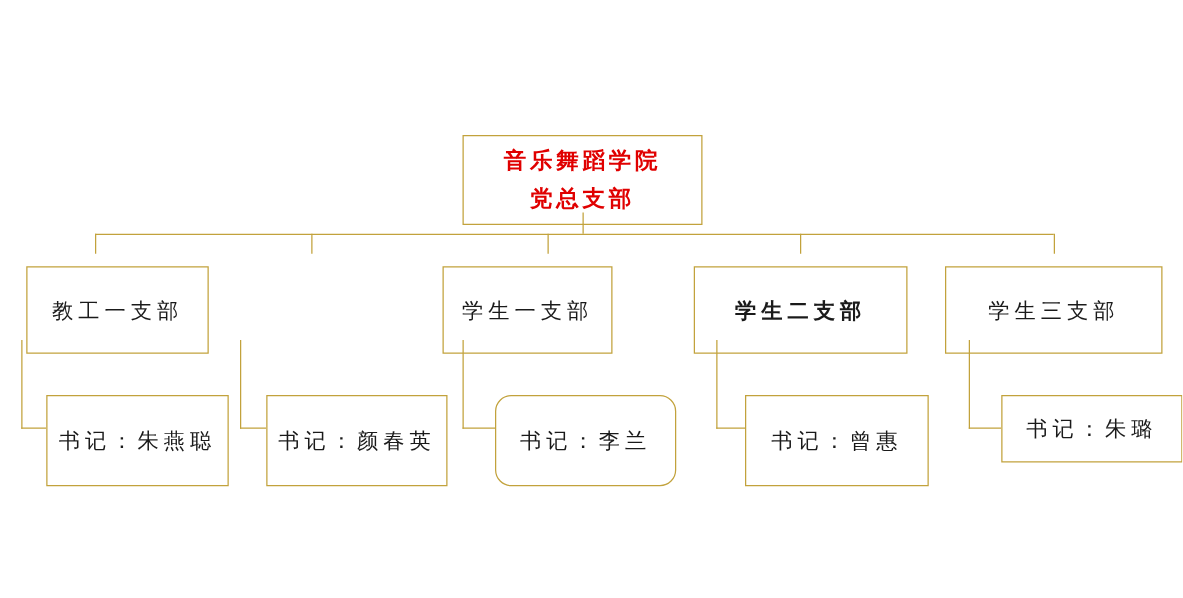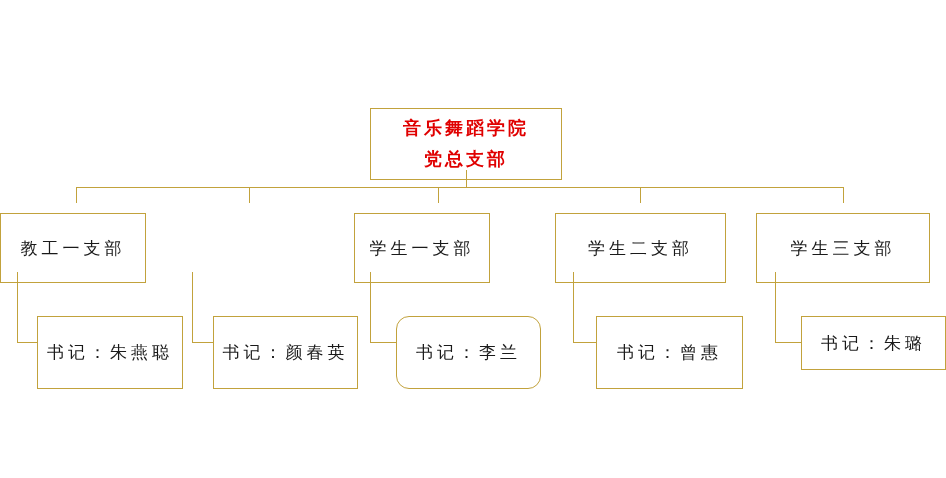--- a/index.html
+++ b/index.html
@@ -62,27 +62,27 @@
   <div class="line vline" style="left:466px; top:170px; height:17px;"></div>
 
   <div class="line hline" style="left:76px; top:187px; width:767px;"></div>
 
   <div class="line vline" style="left:76px;  top:187px; height:16px;"></div>
   <div class="line vline" style="left:249px; top:187px; height:16px;"></div>
   <div class="line vline" style="left:438px; top:187px; height:16px;"></div>
   <div class="line vline" style="left:640px; top:187px; height:16px;"></div>
   <div class="line vline" style="left:843px; top:187px; height:16px;"></div>
 
-  <div class="box" style="left:0;   top:203px; width:146px; height:70px;">
+  <div class="box" style="left:21px;   top:203px; width:146px; height:70px;">
     <span>教工一支部</span>
   </div>
   <div class="box" style="left:354px; top:203px; width:136px; height:70px;">
     <span>学生一支部</span>
   </div>
-  <div class="box" style="left:555px; top:203px; width:171px; height:70px;">
+  <div class="box" style="left:555px; top:203px; width:171px; height:70px;font-weight:bold;">
     <span>学生二支部</span>
   </div>
   <div class="box" style="left:756px; top:203px; width:174px; height:70px;align-items:center;">
     <span>学生三支部</span>
   </div>
 
   <div class="line vline" style="left:17px;  top:272px; height:71px;"></div>
   <div class="line hline" style="left:17px;  top:342px; width:20px;"></div>
   <div class="line vline" style="left:192px; top:272px; height:71px;"></div>
   <div class="line hline" style="left:192px; top:342px; width:21px;"></div>

